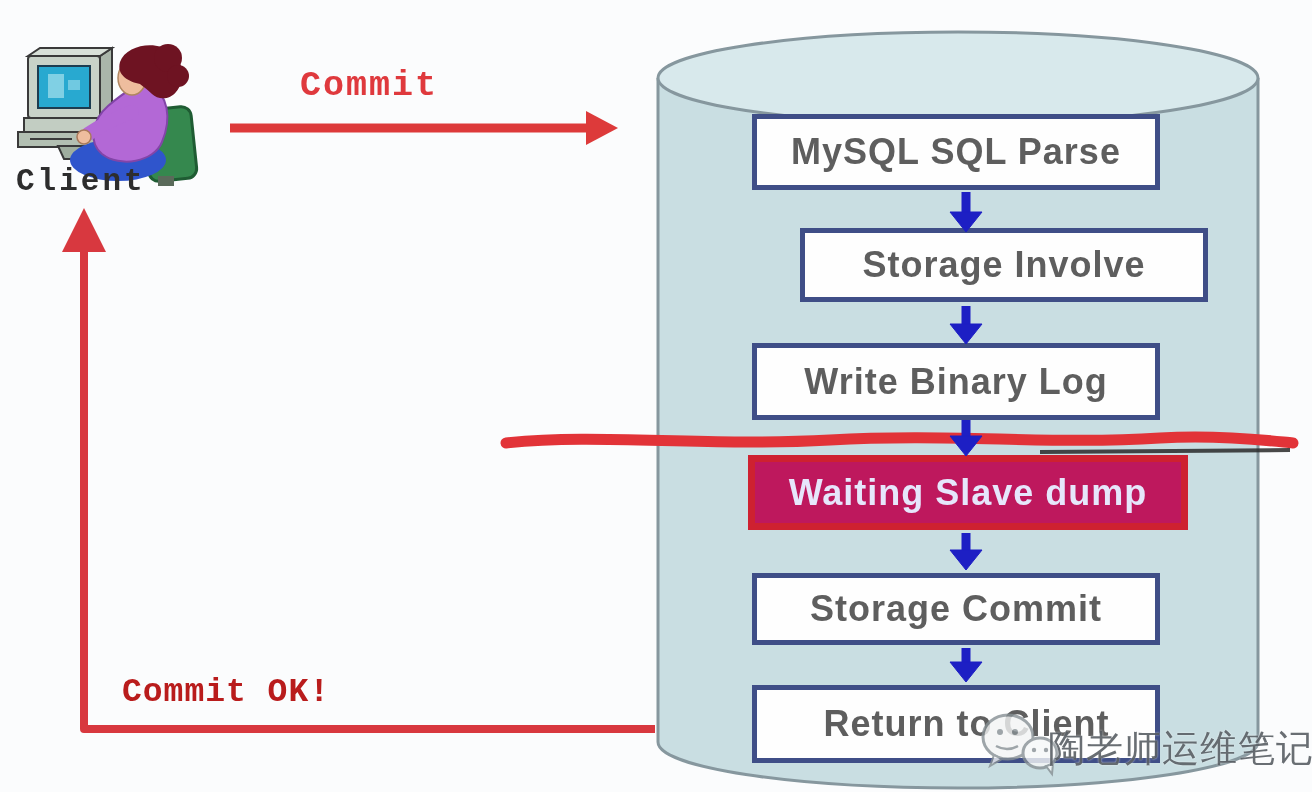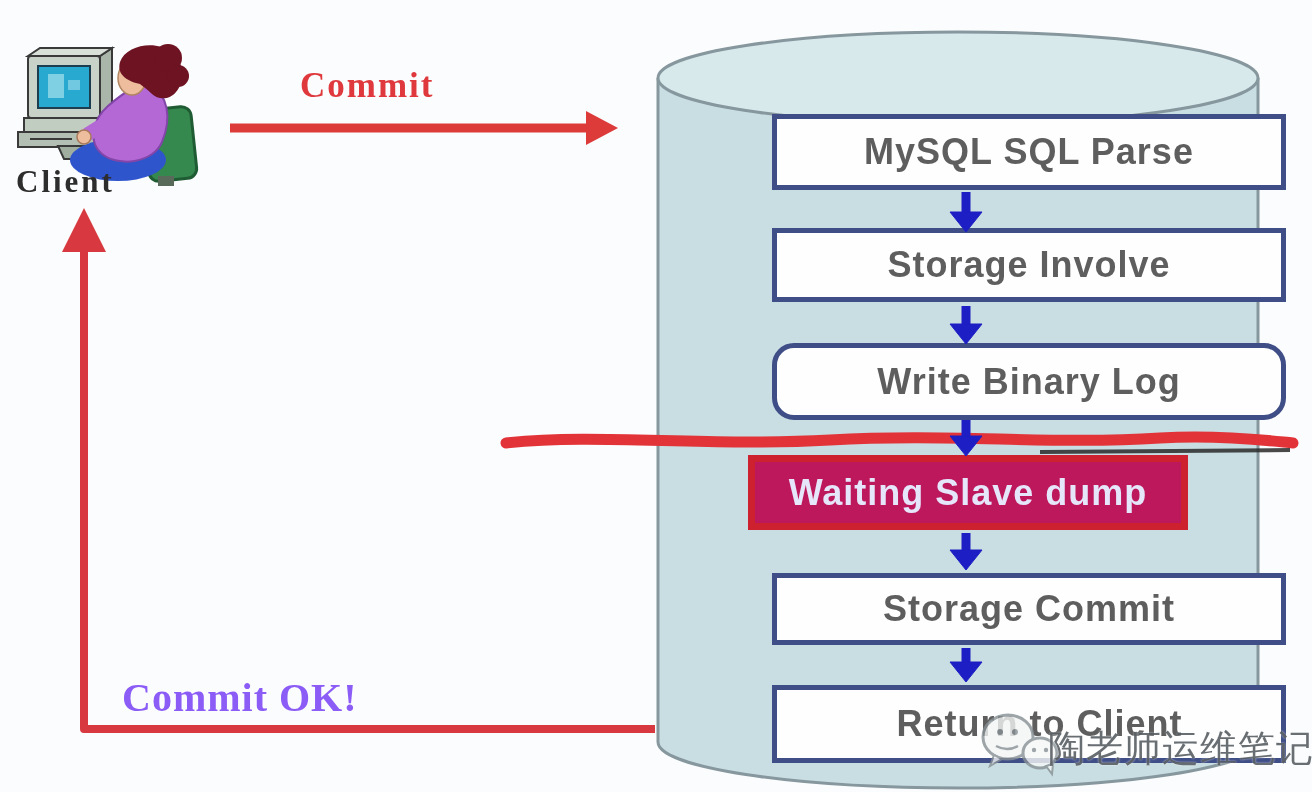--- a/index.html
+++ b/index.html
@@ -5,37 +5,37 @@
   html,body{margin:0;padding:0;}
   #stage{
     position:relative;width:1312px;height:792px;overflow:hidden;
     background:#fbfcfd;font-family:"Liberation Sans",sans-serif;
   }
   svg{position:absolute;left:0;top:0;width:1312px;height:792px;}
   #layer-base{z-index:1;}
   #layer-anno{z-index:3;pointer-events:none;}
   .box{
     position:absolute;z-index:2;box-sizing:border-box;
-    left:772px;width:514px;
+    left:752px;width:408px;
     display:flex;align-items:center;justify-content:center;
     background:#fefefe;border:5px solid #3f4e87;
     color:#5e5e5e;font-weight:700;font-size:36px;letter-spacing:1px;
     font-family:"Liberation Sans",sans-serif;white-space:nowrap;
   }
   .box.highlight{
     left:748px;width:440px;
     background:#be185d;border:7px solid #ce2130;color:#e6e6fb;
   }
   .lbl{
     position:absolute;z-index:4;font-weight:700;white-space:nowrap;
-    font-family:Liberation Serif, serif;
+    font-family:Liberation Mono, monospace;
   }
   #client-label{left:16px;top:164px;font-size:31px;color:#2d2d2d;letter-spacing:3px;text-align:right;}
   #commit-label{left:300px;top:66px;font-size:35px;color:#df393d;letter-spacing:2px;}
-  #commit-ok-label{left:122px;top:674px;font-size:40px;color:#8b5cf6;letter-spacing:1px;}
+  #commit-ok-label{left:122px;top:674px;font-size:33px;color:#b91c1c;letter-spacing:1px;}
   #watermark-text{
     left:1048px;top:724px;font-size:37px;font-weight:400;
     color:rgba(72,78,84,0.82);letter-spacing:1px;z-index:5;
     text-shadow:0 0 2px rgba(255,255,255,0.7);
   }
 </style>
 </head>
 <body>
 
 <div id="stage">
@@ -86,24 +86,24 @@
 
       <path d="M120,62 C126,44 158,40 170,52 C184,60 186,80 176,92 C170,100 158,100 152,94 C146,88 142,86 140,84 C130,82 116,76 120,62 Z" fill="#6e1322"></path>
       <circle cx="168" cy="58" r="14" fill="#6e1322"></circle>
       <circle cx="178" cy="76" r="11" fill="#6e1322"></circle>
     </g>
   </svg>
 
   <div class="box" style="top:114px;height:76px;">
     <span>MySQL SQL Parse</span>
   </div>
-  <div class="box" style="top:228px;height:74px;">
+  <div class="box" style="top:228px;height:74px;margin-left:48px;">
     <span>Storage Involve</span>
   </div>
-  <div class="box" style="top:343px;height:77px;border-radius:22px;">
+  <div class="box" style="top:343px;height:77px;">
     <span>Write Binary Log</span>
   </div>
   <div class="box highlight" style="top:455px;height:75px;">
     <span>Waiting Slave dump</span>
   </div>
   <div class="box" style="top:573px;height:72px;text-align:right;">
     <span>Storage Commit</span>
   </div>
   <div class="box" style="top:685px;height:78px;padding-left:21px;">
     <span>Return to Client</span>

